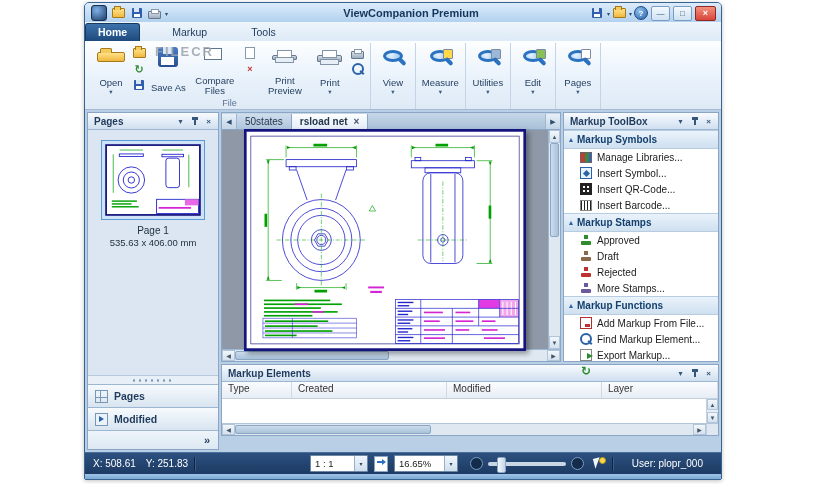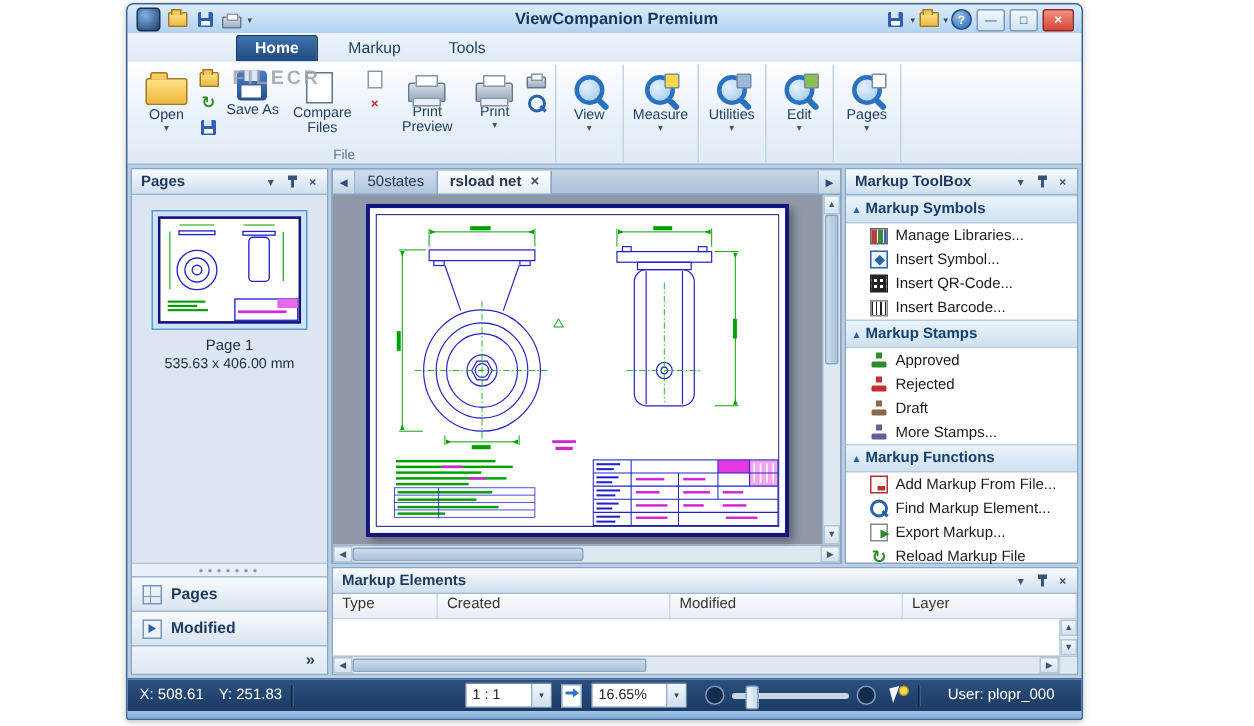--- a/index.html
+++ b/index.html
@@ -25,34 +25,34 @@
   .mini-printer{width:11px;height:6px;background:linear-gradient(#d6dfe8,#9fafc0);border:1px solid #67788c;border-radius:1px;position:relative;margin-top:3px;}
   .mini-printer::before{content:"";position:absolute;top:-3px;left:2px;width:6px;height:3px;background:#fff;border:1px solid #8899aa;}
   .tiny-arrow{font-size:6px;color:#2d4d72;}
   .tb-right{margin-left:auto;display:flex;align-items:center;gap:2px;}
   .mini-help{width:12px;height:12px;border-radius:50%;background:radial-gradient(circle at 35% 30%,#8fc0ef,#2a62a8);
     color:#fff;font-size:8px;font-weight:bold;display:flex;align-items:center;justify-content:center;border:1px solid #1d4a80;}
   .winbtn{width:17px;height:13px;border-radius:2px;border:1px solid #7a9cc0;background:linear-gradient(#f4f9fd,#cfe2f2);
     display:flex;align-items:center;justify-content:center;font-size:8px;color:#2d4d72;margin-left:1px;}
   .winbtn.close{background:linear-gradient(#f2907c,#d8453a);border-color:#92271f;color:#fff;font-size:9px;font-weight:bold;width:19px;}
   
-  .tabrow{height:19px;display:flex;align-items:flex-end;padding-left:72px;gap:8px;
+  .tabrow{height:19px;display:flex;align-items:flex-end;gap:20px;
     background:linear-gradient(#eef5fb,#ddeaf7);flex:0 0 auto;}
   .rtab{padding:2px 12px 3px 12px;font-size:10.5px;color:#1e3a5c;border-radius:3px 3px 0 0;}
   .rtab.active{background:linear-gradient(#3d72ab,#1e4a7d);color:#fff;border:1px solid #16395e;border-bottom:none;font-weight:bold;}
   
   .ribbon{height:66px;background:linear-gradient(#fdfeff,#e9f2fb 55%,#dfeaf6);border-bottom:1px solid #a3bbd4;
     display:flex;align-items:stretch;padding:2px 2px 0 4px;flex:0 0 auto;position:relative;}
   .watermark{position:absolute;left:70px;top:3px;font-size:13px;font-weight:bold;letter-spacing:2px;color:#9ba3ab;opacity:.85;z-index:5;}
   .grp{display:flex;flex-direction:column;border-right:1px solid #c2d4e6;padding:0 3px;}
   .grp-row{display:flex;align-items:flex-start;flex:1;}
   .grp-lbl{text-align:center;font-size:9px;color:#5a7693;height:12px;line-height:12px;}
   .bb{display:flex;flex-direction:column;align-items:center;min-width:32px;max-width:46px;padding:1px 3px;height:52px;
     font-size:9.5px;color:#1e3a5c;text-align:center;line-height:1.05;border-radius:3px;}
-  .bb .cap{margin-top:2px;}
+  .bb .cap{margin-top:16px;}
   .dda{font-size:6.5px;color:#3a5a7c;margin-top:1px;}
   .scol{display:flex;flex-direction:column;gap:2px;padding:3px 1px 0 1px;}
   .sbtn{width:16px;height:14px;display:flex;align-items:center;justify-content:center;border-radius:2px;}
   .redx{color:#c03030;font-weight:bold;font-size:9px;}
   .greload{color:#2e8b2e;font-weight:bold;font-size:11px;line-height:10px;}
   .mini-doc{width:8px;height:10px;background:#fff;border:1px solid #8899aa;}
   .ic-folder{width:26px;height:16px;background:linear-gradient(#ffe18a,#efb83c);border:1px solid #a5791c;border-radius:2px;position:relative;margin-top:8px;}
   .ic-folder::before{content:"";position:absolute;top:-5px;left:2px;width:10px;height:4px;background:#f6cb5e;border:1px solid #a5791c;border-bottom:none;border-radius:2px 2px 0 0;}
   .ic-disk{width:20px;height:20px;background:linear-gradient(#4a7cc8,#28508f);border-radius:3px;position:relative;margin-top:3px;}
   .ic-disk::before{content:"";position:absolute;top:0;left:5px;width:9px;height:7px;background:#d9e6f4;}
@@ -88,21 +88,21 @@
   .sidebtn{height:22px;display:flex;align-items:center;gap:6px;padding-left:7px;flex:0 0 auto;
     background:linear-gradient(#f6fafd,#d8e4f0);border-top:1px solid #9db7d2;font-size:10.5px;font-weight:bold;color:#1e3a5c;}
   .ic-grid{width:11px;height:11px;border:1px solid #7a96b5;
     background-image:linear-gradient(0deg,transparent 4px,#7a96b5 4px,#7a96b5 5px,transparent 5px),
                      linear-gradient(90deg,transparent 4px,#7a96b5 4px,#7a96b5 5px,transparent 5px);}
   .ic-proj{width:11px;height:11px;border:1px solid #7a96b5;background:#eaf2fa;position:relative;}
   .ic-proj::after{content:"";position:absolute;left:3px;top:2.5px;border-left:5px solid #2a62a8;border-top:3px solid transparent;border-bottom:3px solid transparent;}
   .chevstrip{height:18px;border-top:1px solid #9db7d2;background:linear-gradient(#eef4fa,#dde8f3);
     display:flex;align-items:center;justify-content:flex-end;padding-right:8px;font-size:11px;font-weight:bold;color:#1e3a5c;flex:0 0 auto;}
   
-  .main-right{flex:1;display:flex;flex-direction:column;min-width:0;margin:2px 2px 2px 2px;gap:2px;border-radius:16px;}
+  .main-right{flex:1;display:flex;flex-direction:column;min-width:0;margin:2px 2px 16px 2px;gap:2px;border-radius:16px;}
   .upper{flex:1;display:flex;min-height:0;gap:2px;}
   .center{flex:1;display:flex;flex-direction:column;min-width:0;background:#8e98a6;}
   .doctabs{height:16px;background:linear-gradient(#c6d7e8,#a9c0d8);display:flex;align-items:flex-end;flex:0 0 auto;border-bottom:1px solid #8aa6c4;}
   .tscroll{width:14px;height:15px;display:flex;align-items:center;justify-content:center;font-size:7px;color:#2d4d72;
     background:linear-gradient(#e7f0f8,#c3d5e7);border-right:1px solid #9db7d2;}
   .dtab{height:15px;display:flex;align-items:center;padding:0 8px;font-size:10px;color:#22364c;
     background:linear-gradient(#cfdded,#afc5db);border-right:1px solid #8aa6c4;}
   .dtab.active{background:linear-gradient(#fdfeff,#e4edf7);font-weight:bold;}
   .dtab .x{margin-left:6px;font-size:10px;color:#44556a;font-weight:bold;}
   .drawwrap{flex:1;display:flex;min-height:0;}
@@ -580,26 +580,26 @@
 
             <div class="tbx-sec">
               <span class="sec-arrow">▴</span>
               <span>Markup Stamps</span>
             </div>
             <div class="tbx-item">
               <span class="tbx-ic i-stamp st-g"></span>
               <span>Approved</span>
             </div>
             <div class="tbx-item">
+              <span class="tbx-ic i-stamp st-b"></span>
+              <span>Draft</span>
+            </div>
+            <div class="tbx-item">
               <span class="tbx-ic i-stamp st-r"></span>
               <span>Rejected</span>
-            </div>
-            <div class="tbx-item">
-              <span class="tbx-ic i-stamp st-b"></span>
-              <span>Draft</span>
             </div>
             <div class="tbx-item">
               <span class="tbx-ic i-stamp st-p"></span>
               <span>More Stamps...</span>
             </div>
 
             <div class="tbx-sec">
               <span class="sec-arrow">▴</span>
               <span>Markup Functions</span>
             </div>

